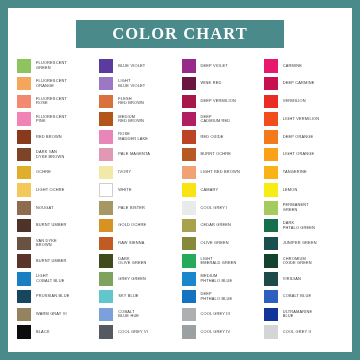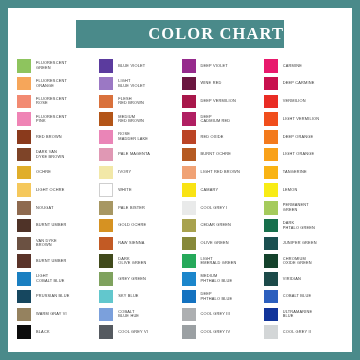--- a/index.html
+++ b/index.html
@@ -32,21 +32,21 @@
     overflow: hidden;
   }
 
   #title-banner {
     margin: 12px auto 0 auto;
     width: 208px;
     height: 28px;
     background: #4a8a8a;
     display: flex;
     align-items: center;
-    justify-content: flex-end;
+    justify-content: center;
   }
 
   #title-text {
     color: #ffffff;
     font-family: "Liberation Serif", serif;
     font-weight: bold;
     font-size: 16.5px;
     letter-spacing: 1.1px;
   }
 

